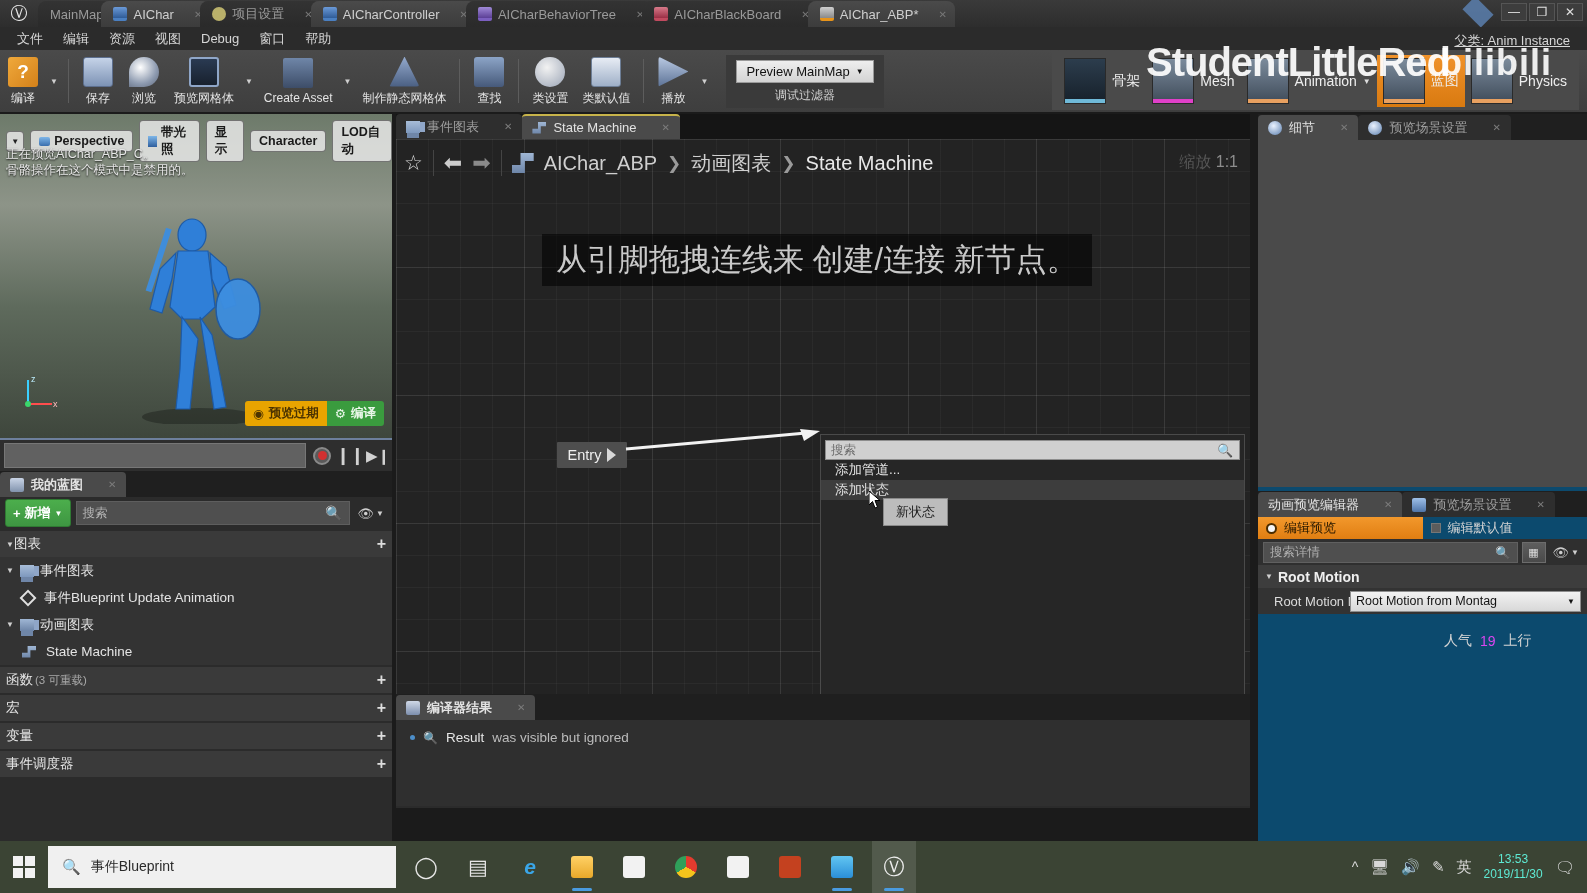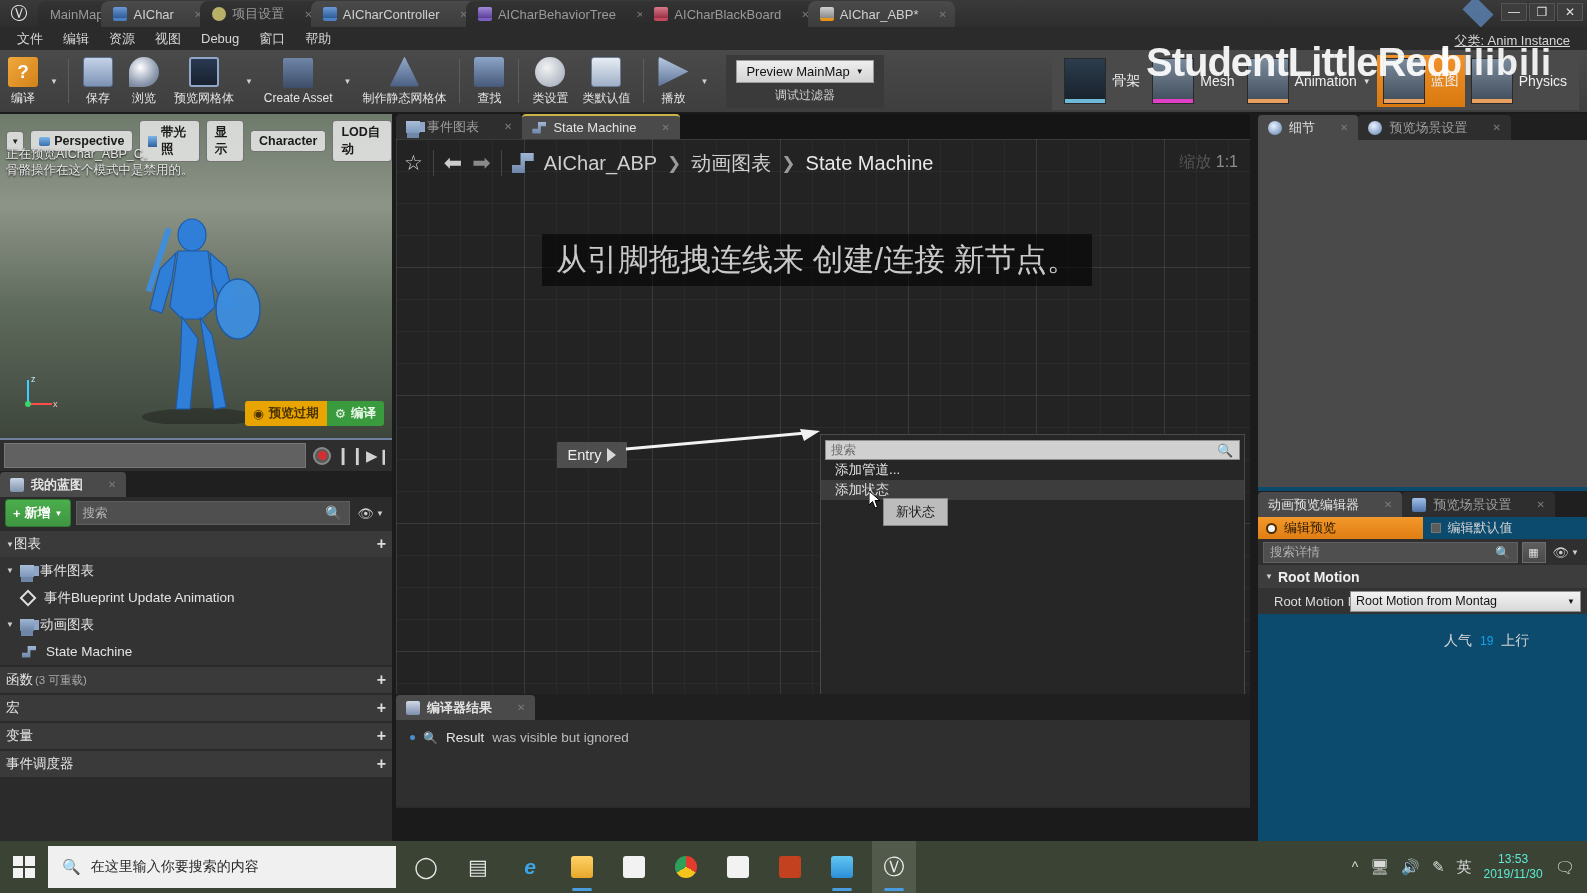--- a/index.html
+++ b/index.html
@@ -222,21 +222,21 @@
   .rootm-hdr { height: 23px; background: #3d3d3d; display: flex; align-items: center; gap: 5px; padding-left: 7px;
     font-size: 14px; font-weight: bold; color: #efefef; }
   .rootm-row { height: 26px; display: flex; align-items: center; background: #333; }
   .rm-lbl { width: 92px; padding-left: 16px; font-size: 13px; color: #dcdcdc; white-space: nowrap; overflow: hidden; }
   .rm-combo { flex: 1; margin-right: 6px; height: 21px; background: linear-gradient(#f2f2f2,#d8d8d8);
     border: 1px solid #8d8d8d; color: #131313; font-size: 12.5px; display: flex; align-items: center;
     padding: 0 5px; overflow: hidden; white-space: nowrap; }
   .rm-combo .cv { flex: 1; }
   .popularity { position: absolute; left: 1444px; top: 632px; color: #d4d4d4; font-size: 14px;
     display: flex; align-items: center; gap: 8px; }
-  .pop-num { font-size: 12px; color: #0ea5e9; text-align: right; }
+  .pop-num { font-size: 14px; color: #d946ef; text-align: right; }
 
   
   .taskbar { position: absolute; left: 0; top: 841px; width: 1587px; height: 52px; background: #3b4434; }
   .tb-start { width: 48px; height: 52px; display: flex; align-items: center; justify-content: center; }
   .win-logo { width: 22px; height: 22px; display: grid; grid-template-columns: 1fr 1fr; grid-template-rows: 1fr 1fr; gap: 2px; }
   .win-logo span { background: #f2f2f2; display: block; }
   .tb-search { position: absolute; left: 48px; top: 5px; width: 348px; height: 42px; background: #f0f0f0;
     display: flex; align-items: center; gap: 10px; padding-left: 14px; color: #2a2a2a; font-size: 14px; }
   .tb-icons { position: absolute; left: 404px; top: 0; height: 52px; display: flex; align-items: center; gap: 8px; }
   .tb-ic { width: 44px; height: 52px; display: flex; align-items: center; justify-content: center; font-size: 21px; position: relative;}
@@ -725,21 +725,21 @@
     <div class="tb-start">
       <span class="win-logo">
         <span></span>
           <span></span>
           <span></span>
           <span></span>
       </span>
     </div>
     <div class="tb-search">
       <span style="font-size:15px;">🔍</span>
-      <span>在这里输入你要搜索的内容</span>
+      <span>事件Blueprint</span>
     </div>
     <div class="tb-icons">
       <div class="tb-ic" style="color:#e8e8e8;">◯</div>
       <div class="tb-ic" style="color:#e8e8e8;">▤</div>
       <div class="tb-ic" style="color:#3aa6e8;font-style:italic;font-weight:bold;">e</div>
       <div class="tb-ic">
         <span class="ic-sq" style="background:linear-gradient(#ffd166,#e8a82a);"></span>
           <span class="under"></span>
       </div>
       <div class="tb-ic">

